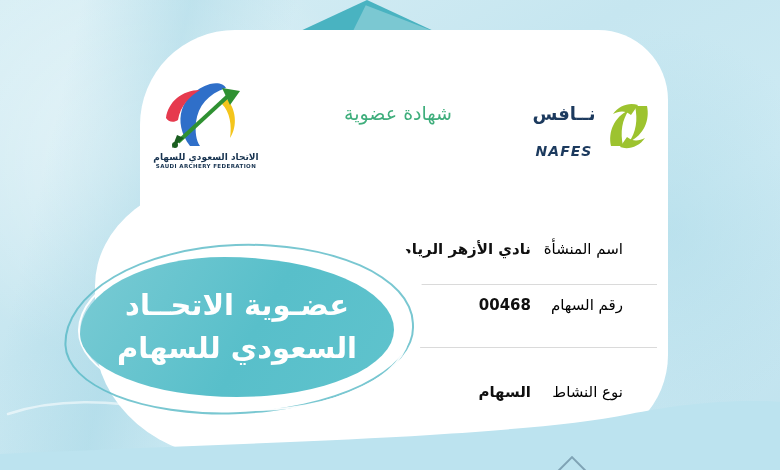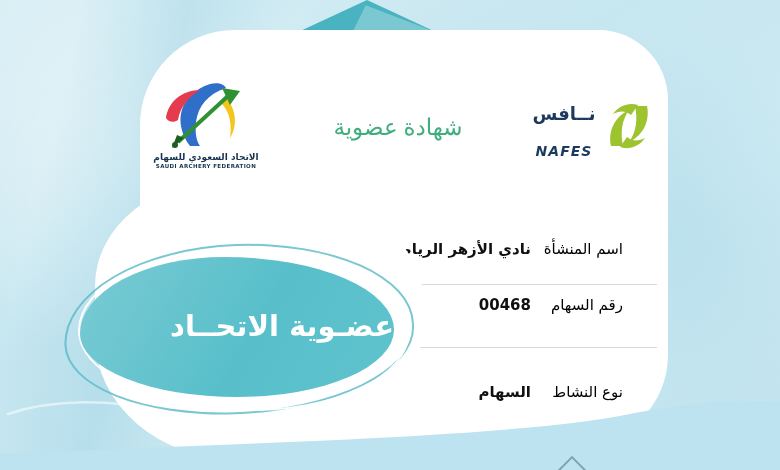--- a/index.html
+++ b/index.html
@@ -17,22 +17,22 @@
     background:linear-gradient(to right,rgba(158,211,227,0),rgba(158,211,227,.45),rgba(158,211,227,0));
     transform:rotate(13deg);}
   .bg-triangle{position:absolute;left:296px;top:0;width:142px;height:33px;background:#49b3c1;
     clip-path:polygon(0 100%,50% 0,100% 100%);}
   .bg-triangle-light{position:absolute;left:352px;top:0;width:86px;height:33px;
     background:rgba(255,255,255,.28);clip-path:polygon(16% 16%,100% 100%,0 100%);}
   .sketch-line{position:absolute;left:0;top:388px;}
   
   .card{position:absolute;left:140px;top:30px;width:528px;height:415px;background:#ffffff;
     border-radius:95px 70px 90px 60px;z-index:2;}
-  .cert-title{position:absolute;left:168px;top:84px;width:180px;text-align:center;
-    font-size:23px;color:#3fae7c;font-family:Liberation Serif, serif;}
+  .cert-title{position:absolute;left:168px;top:72px;width:180px;text-align:center;
+    font-size:19px;color:#3fae7c;}
   
   .fed-logo{position:absolute;left:8px;top:52px;width:116px;text-align:center;}
   .fed-logo svg{display:block;margin:0 auto;}
   .fed-ar{font-size:9px;font-weight:bold;color:#16324f;line-height:1.25;}
   .fed-en{font-size:5.5px;font-weight:bold;color:#16324f;letter-spacing:.4px;line-height:1.3;}
   
   .nafes-logo{position:absolute;right:16px;top:68px;width:126px;height:62px;}
   .nafes-icon{position:absolute;right:0;top:4px;}
   .nafes-text{position:absolute;right:52px;top:6px;width:72px;text-align:center;}
   .nafes-ar{font-size:18px;font-weight:bold;color:#1c3a5e;line-height:1.1;}
@@ -49,21 +49,21 @@
     border-radius:45% 55% 52% 48%/42% 52% 58% 48%;z-index:2;}
   .badge-outline-a{position:absolute;left:64px;top:244px;width:346px;height:166px;
     border:2px solid rgba(88,185,198,.8);border-radius:50% 50% 52% 48%/56% 50% 48% 44%;
     transform:rotate(-2deg);z-index:3;}
   .badge-outline-b{position:absolute;left:78px;top:251px;width:328px;height:156px;
     border:2px solid rgba(255,255,255,.95);border-radius:48% 52% 50% 50%/52% 48% 52% 48%;
     transform:rotate(1.5deg);z-index:3;}
   .badge{position:absolute;left:80px;top:257px;width:314px;height:140px;z-index:4;
     background:linear-gradient(120deg,#7acbd4 0%,#58bfca 55%,#5fc3cd 100%);
     border-radius:46% 54% 50% 50%/55% 52% 48% 45%;
-    display:flex;flex-direction:column;justify-content:center;align-items:flex-start;
+    display:flex;flex-direction:column;justify-content:center;align-items:center;
     color:#ffffff;font-weight:bold;text-align:center;direction:rtl;}
   .badge-line{font-size:29px;line-height:1.5;white-space:nowrap;}
   
   .wave{position:absolute;left:0;bottom:0;z-index:5;}
   .diamond{position:absolute;left:557px;top:462px;width:26px;height:26px;z-index:6;
     border:2px solid #7fa3b5;transform:rotate(45deg);background:transparent;}
 </style>
 </head>
 <body>
 
@@ -125,20 +125,21 @@
       <span class="field-label">نوع النشاط</span>
       <span class="field-value">السهام</span>
     </div>
   </div>
 
   <div class="white-blob"></div>
   <div class="badge-outline-a"></div>
   <div class="badge-outline-b"></div>
   <div class="badge">
     <div class="badge-line">عضـوية الاتحــاد</div>
+    <div class="badge-line">السعودي للسهام</div>
   </div>
 
   <svg class="wave" width="780" height="80" viewBox="0 0 780 80">
     <path d="M0,64 C150,57 320,52 430,45 C520,39 580,34 630,24 C668,16 730,8 780,12 L780,80 L0,80 Z" fill="#bce3ef"></path>
   </svg>
   <div class="diamond"></div>
 
 </div>
 
 </body></html>

